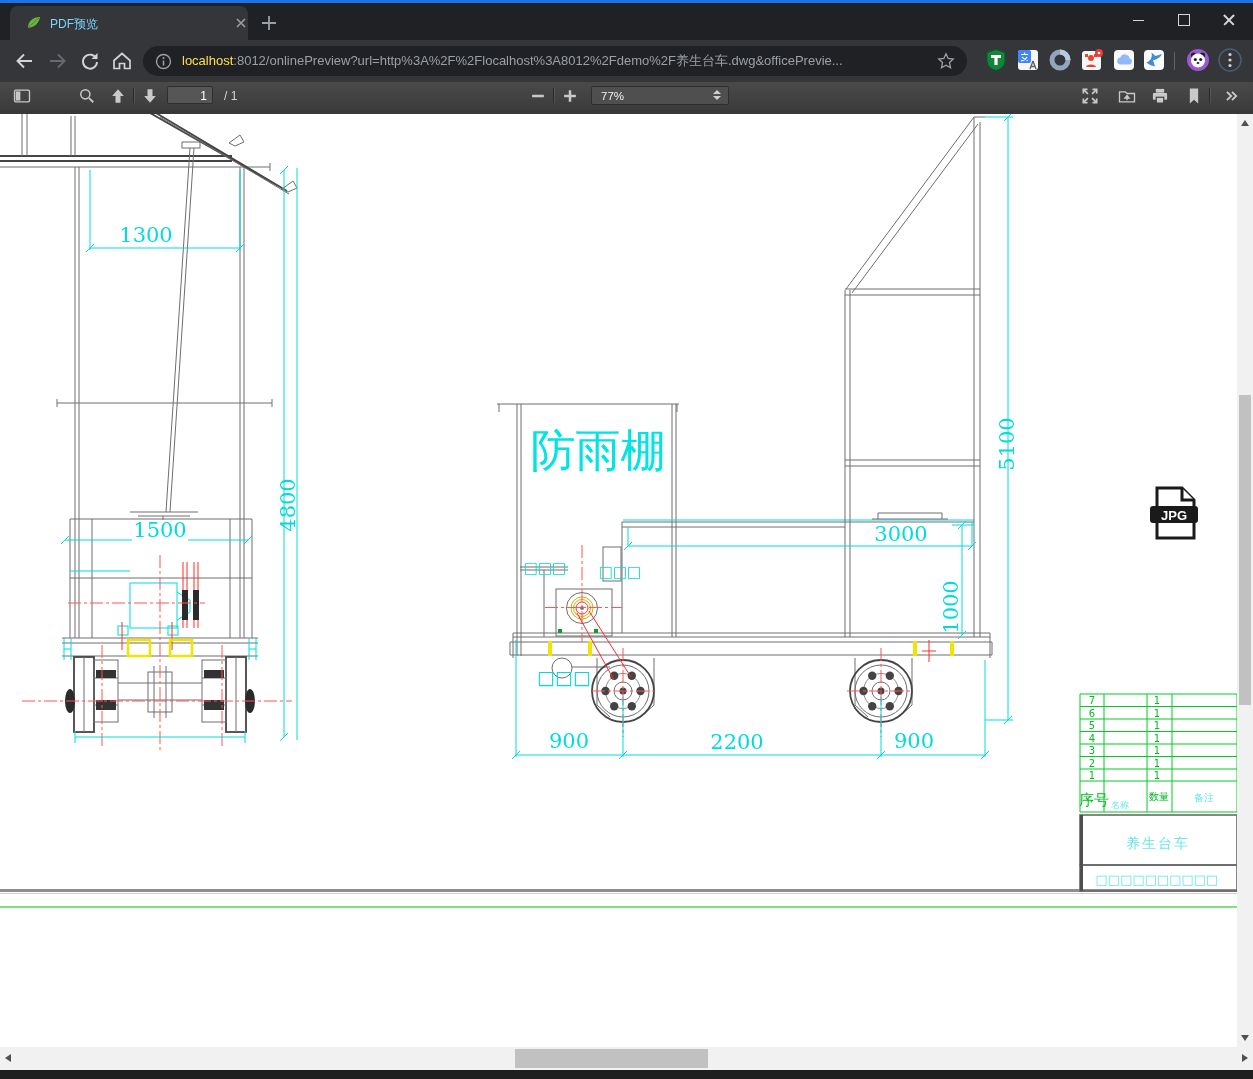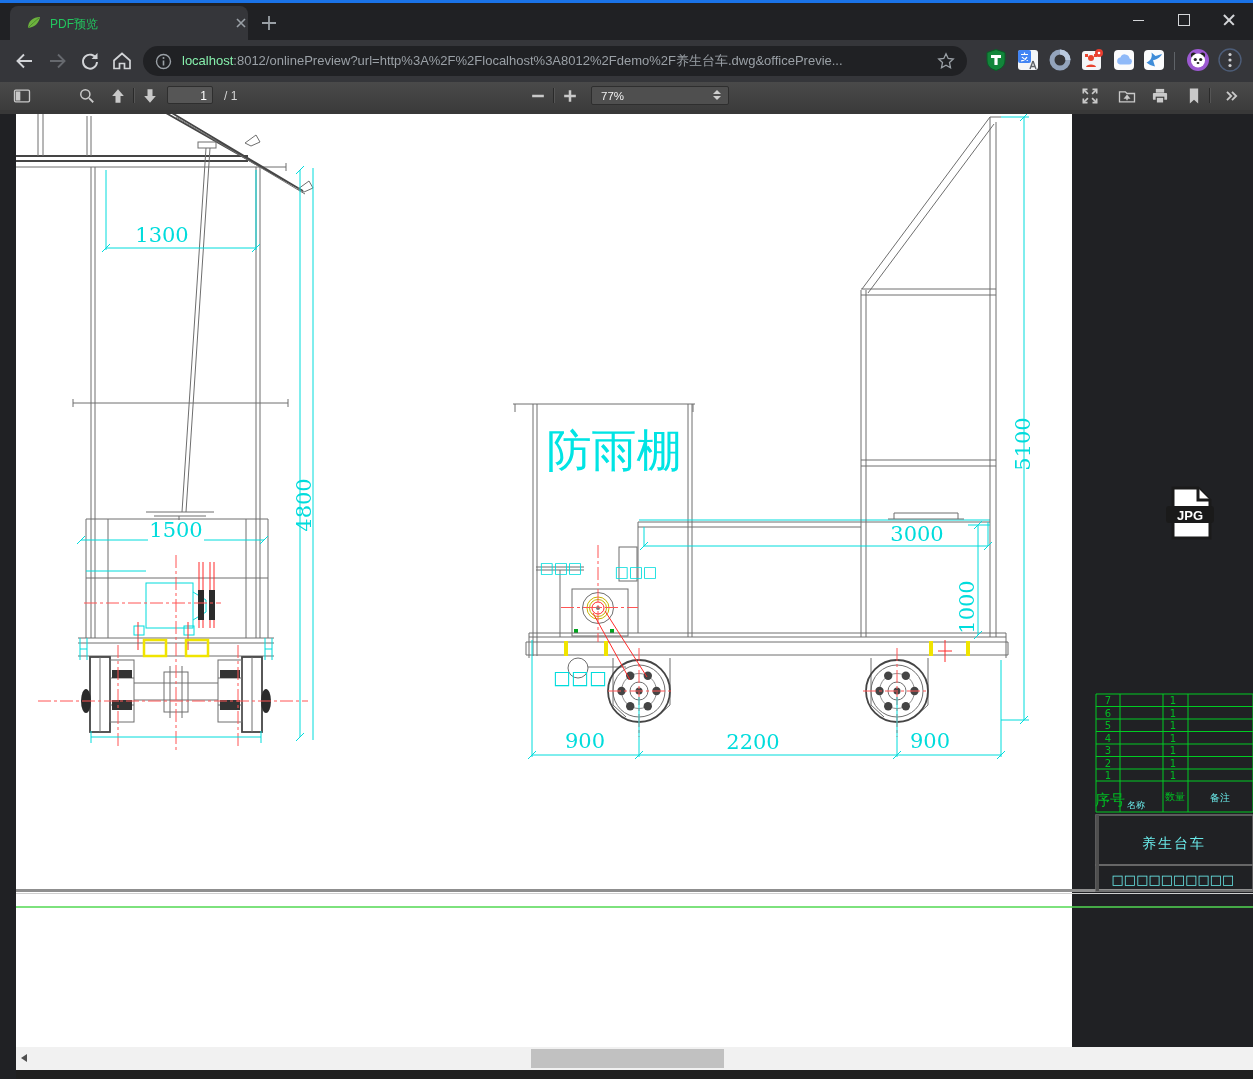--- a/index.html
+++ b/index.html
@@ -3,54 +3,54 @@
 <meta charset="utf-8">
 <style>
   html,body{margin:0;padding:0;background:#202124;}
   body{position:relative;width:1253px;height:1079px;overflow:hidden;
        font-family:"Liberation Sans",sans-serif;-webkit-font-smoothing:antialiased;}
   .abs{position:absolute;}
   
   .topline{left:0;top:0;width:1253px;height:3px;background:#1a73e8;}
   .tabstrip{left:0;top:3px;width:1253px;height:37px;background:#202124;}
   .tab{left:10px;top:3px;width:238px;height:34px;background:#35363a;border-radius:8px 8px 0 0;}
-  .tab-title{left:40px;top:10px;color:#22c55e;font-size:12px;white-space:nowrap;}
+  .tab-title{left:40px;top:10px;color:#7dd3fc;font-size:12px;white-space:nowrap;}
   .tab-close{left:222px;top:8px;width:18px;height:18px;color:#9aa0a6;}
   .newtab{left:258px;top:9px;width:22px;height:22px;color:#9aa0a6;}
   .wc{top:8px;width:30px;height:18px;display:flex;align-items:center;justify-content:center;}
   .wc-min i{display:block;width:11px;height:0;border-top:1.6px solid #d4d6d9;}
   .wc-max i{display:block;width:10px;height:10px;border:1.5px solid #d4d6d9;}
   .wc-close i{position:relative;display:block;width:12px;height:12px;}
   .wc-close i::before,.wc-close i::after{content:"";position:absolute;left:-1px;top:5px;width:14px;height:1.6px;background:#d4d6d9;}
   .wc-close i::before{transform:rotate(45deg);} .wc-close i::after{transform:rotate(-45deg);}
   
   .toolbar{left:0;top:40px;width:1253px;height:42px;background:#35363a;}
   .navbtn{top:9px;width:24px;height:24px;color:#d2d4d7;}
   .navbtn.disabled{color:#66696e;}
   .addr{left:143px;top:6px;width:824px;height:30px;background:#202124;border-radius:15px;display:flex;align-items:center;}
   .addr .info{margin-left:12px;color:#9aa0a6;}
   .addr .url{margin-left:10px;font-size:13px;color:#9aa0a6;white-space:nowrap;overflow:hidden;width:740px;}
-  .addr .url b{color:#86efac;font-weight:normal;}
+  .addr .url b{color:#fde047;font-weight:normal;}
   .addr .star{position:absolute;right:12px;top:6px;color:#9aa0a6;}
   .ext{top:8px;width:24px;height:24px;}
   .sep-v{top:12px;width:1px;height:18px;background:#5f6368;}
   
   .pdfbar{left:0;top:82px;width:1253px;height:28px;background:linear-gradient(#4a4a4a,#3c3c3c);border-bottom:4px solid #383838;}
   .pbtn{top:4px;width:22px;height:20px;color:#c9c9c9;}
   .pdfsep{top:6px;width:1px;height:15px;background:#2a2a2a;box-shadow:1px 0 0 #555;}
   .pageinput{left:167px;top:4px;width:46px;height:18px;background:#565656;border:1px solid #2e2e2e;border-radius:2px;
              color:#fff;font-size:12px;text-align:right;padding:0 5px;line-height:18px;box-sizing:border-box;}
   .pagecount{left:224px;top:7px;color:#d5d5d5;font-size:12px;}
   .zoomsel{left:591px;top:4px;width:138px;height:19px;background:#4f4f4f;border:1px solid #2e2e2e;border-radius:2px;
            color:#f2f2f2;font-size:11.5px;line-height:19px;padding-left:9px;box-sizing:border-box;}
   .spin{position:absolute;right:7px;top:3px;}
   .spin i{display:block;width:0;height:0;border-left:4px solid transparent;border-right:4px solid transparent;}
   .spin .u{border-bottom:4px solid #cfcfcf;margin-bottom:2px;} .spin .d{border-top:4px solid #cfcfcf;}
   
-  .content{left:16px;top:114px;width:1056px;height:965px;background:#fff;}
+  .content{left:0;top:114px;width:1253px;height:965px;background:#fff;}
   .vtrack{left:1237px;top:0;width:16px;height:933px;background:#f1f1f1;}
   .vthumb{left:2px;top:281px;width:12px;height:310px;background:#c1c1c1;}
   .htrack{left:0;top:933px;width:1253px;height:23px;background:#f1f1f1;}
   .hthumb{left:515px;top:2px;width:193px;height:19px;background:#c1c1c1;}
   .tri{width:0;height:0;}
   .tri.up{border-left:4px solid transparent;border-right:4px solid transparent;border-bottom:6px solid #505050;}
   .tri.down{border-left:4px solid transparent;border-right:4px solid transparent;border-top:6px solid #505050;}
   .tri.left{border-top:4px solid transparent;border-bottom:4px solid transparent;border-right:6px solid #505050;}
   .tri.right{border-top:4px solid transparent;border-bottom:4px solid transparent;border-left:6px solid #505050;}
   .bottomstrip{left:0;top:956px;width:1253px;height:9px;background:#1f1f1f;}

